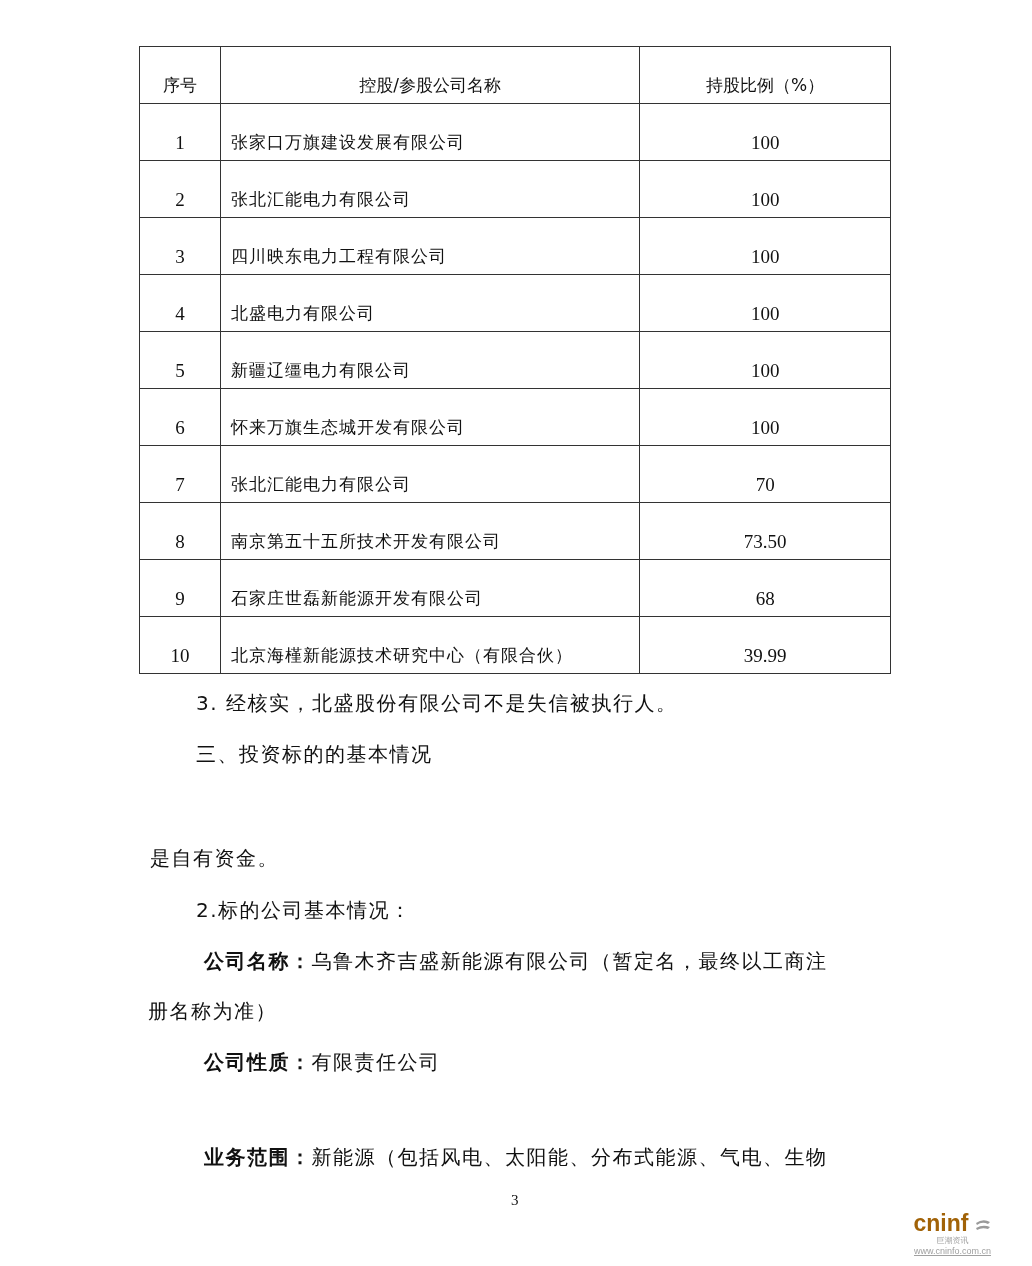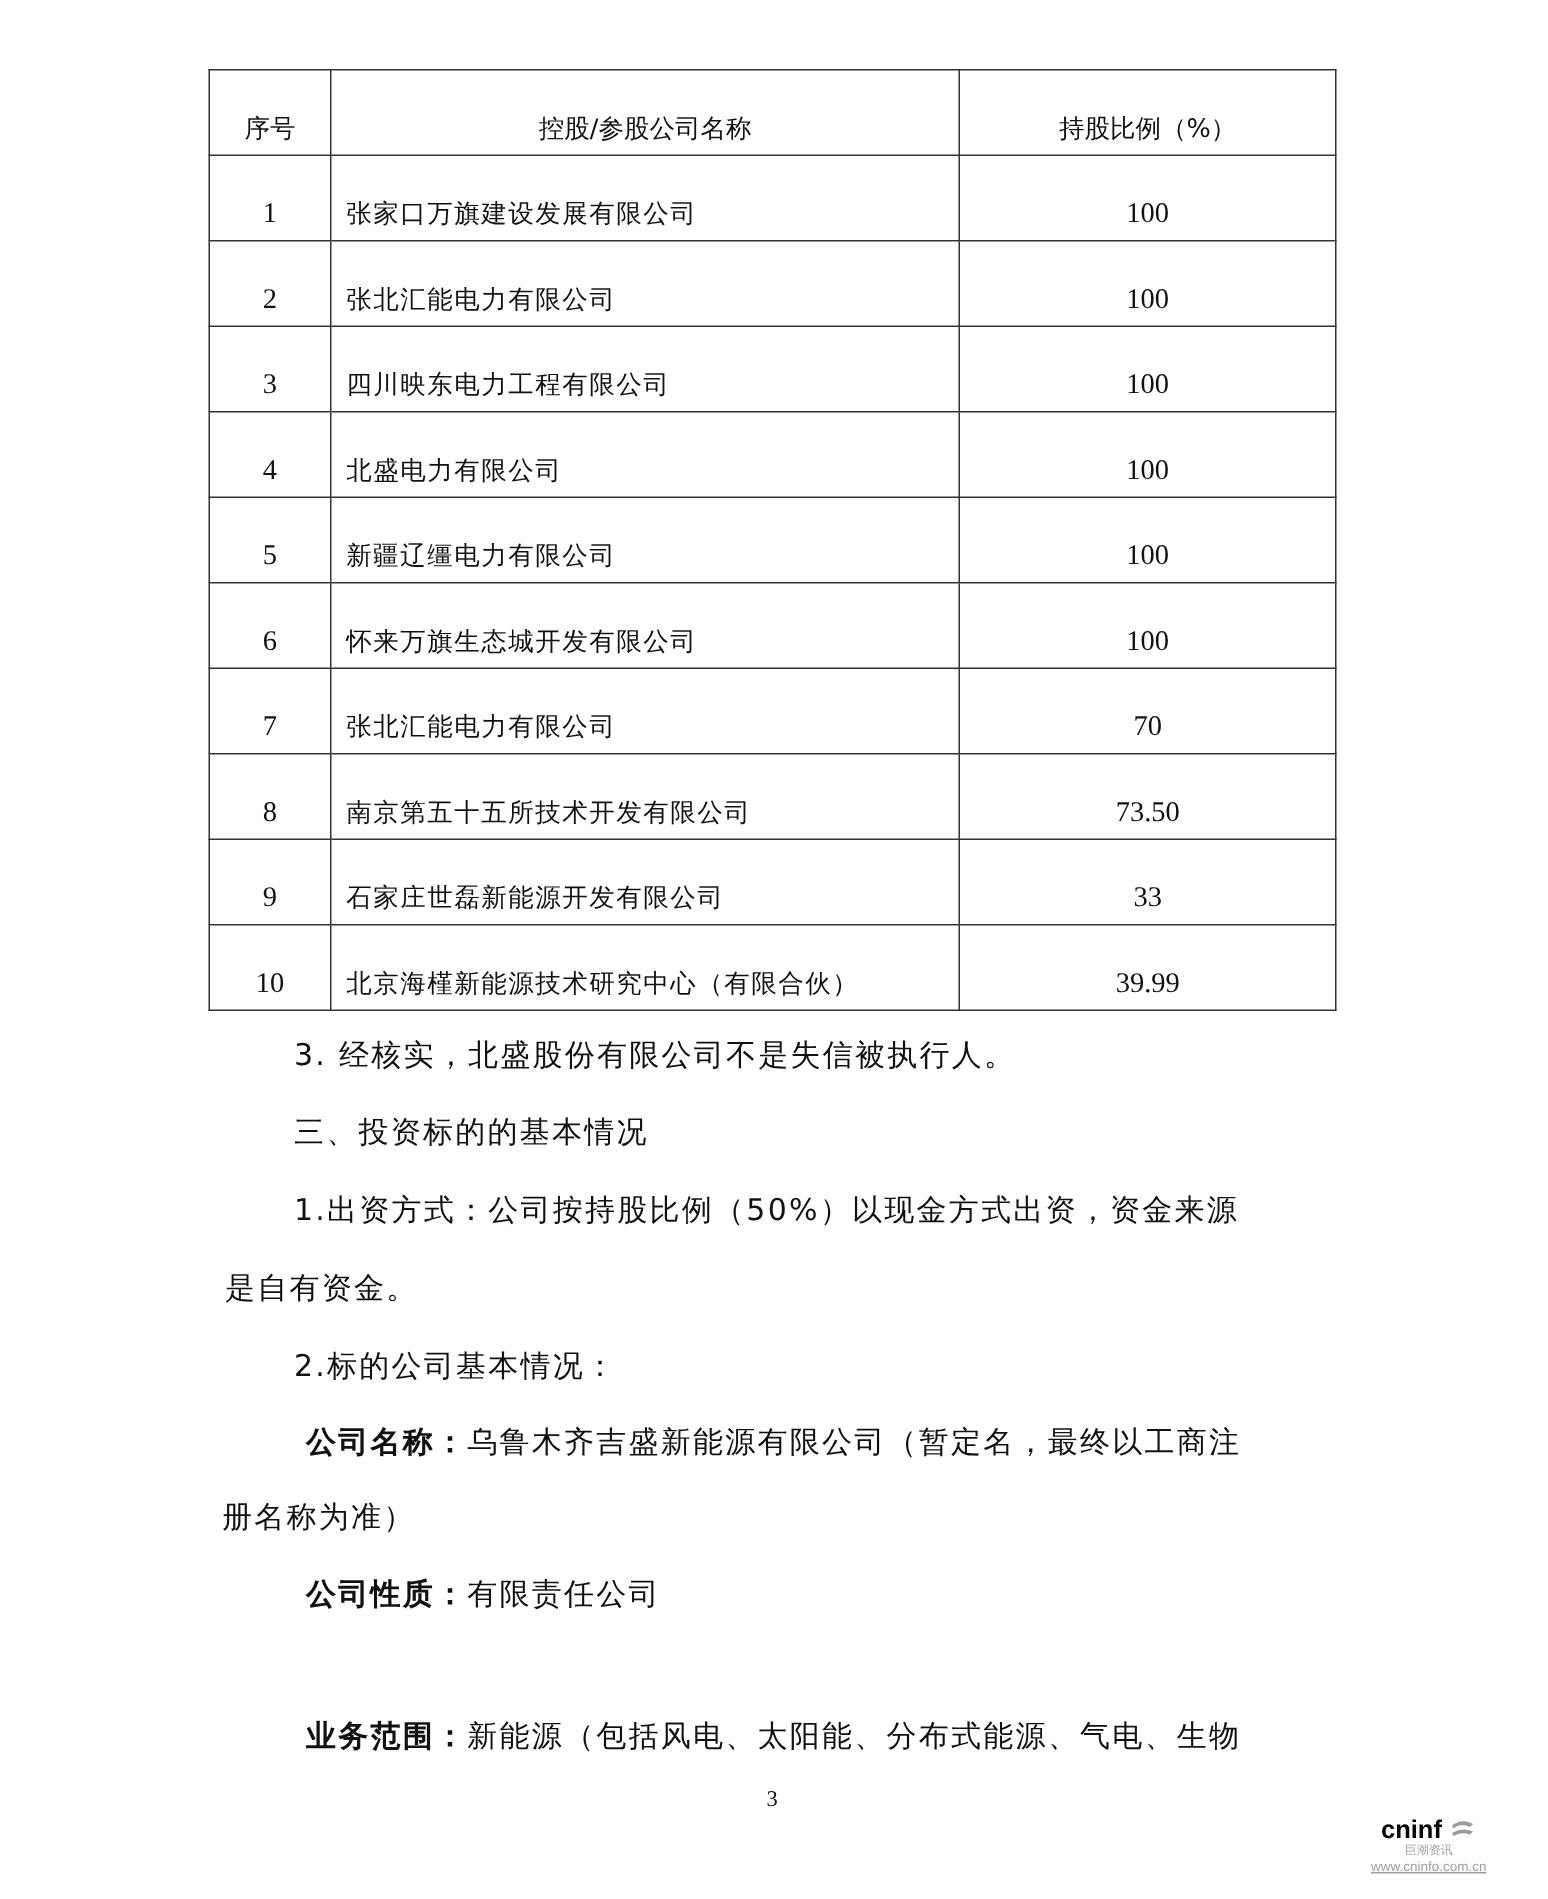--- a/index.html
+++ b/index.html
@@ -25,21 +25,21 @@
   .num { text-align: center; font-family: "Liberation Serif", serif; font-size: 19px; }
   .name { text-align: left; padding-left: 10px !important; letter-spacing: 1px; font-family: "DejaVu Sans", sans-serif; font-size: 17px; }
   th.hdr { text-align: center; font-family: "DejaVu Sans", sans-serif; font-size: 17px; vertical-align: middle; padding-bottom: 0; }
   .para {
     position: absolute; font-size: 20px; letter-spacing: 1.5px;
     font-family: "DejaVu Sans", sans-serif; white-space: nowrap;
   }
   .bold { font-weight: bold; }
   .pagenum { position: absolute; left: 511px; top: 1192px; font-size: 15px; font-family: "Liberation Serif", serif; }
   .logo { position: absolute; left: 905px; top: 1210px; width: 95px; text-align: center; color: #9a9a9a; }
-  .logo .brand { font-family: "Liberation Sans", sans-serif; font-weight: bold; font-size: 17px; letter-spacing: 0; color: #000000; }
+  .logo .brand { font-family: "Liberation Sans", sans-serif; font-weight: bold; font-size: 23px; letter-spacing: 0; color: #a16207; }
   .logo .cn { font-family: "DejaVu Sans", sans-serif; font-size: 8px; color: #a0a0a0; margin-top: -2px; }
   .logo .url { font-family: "Liberation Sans", sans-serif; font-size: 9px; color: #a0a0a0; text-decoration: underline; }
   .swirl { display: inline-block; width: 18px; height: 14px; vertical-align: -2px; }
 </style>
 </head>
 <body>
 
 <div class="page">
 
   <table class="holdings">
@@ -92,33 +92,32 @@
           <td class="num">70</td>
         </tr>
       <tr>
           <td class="num">8</td>
           <td class="name">南京第五十五所技术开发有限公司</td>
           <td class="num">73.50</td>
         </tr>
       <tr>
           <td class="num">9</td>
           <td class="name">石家庄世磊新能源开发有限公司</td>
-          <td class="num">33</td>
+          <td class="num">68</td>
         </tr>
       <tr>
           <td class="num">10</td>
           <td class="name">北京海槿新能源技术研究中心（有限合伙）</td>
           <td class="num">39.99</td>
         </tr>
     </tbody>
   </table>
 
   <div class="para" style="left:196px; top:690px;">3. 经核实，北盛股份有限公司不是失信被执行人。</div>
   <div class="para" style="left:196px; top:741px;">三、投资标的的基本情况</div>
-  <div class="para" style="left:196px; top:793px;">1.出资方式：公司按持股比例（50%）以现金方式出资，资金来源</div>
   <div class="para" style="left:150px; top:845px;">是自有资金。</div>
   <div class="para" style="left:196px; top:897px;">2.标的公司基本情况：</div>
 
   <div class="para" style="left:204px; top:948px;">
     <span class="bold">公司名称：</span><span>乌鲁木齐吉盛新能源有限公司（暂定名，最终以工商注</span>
   </div>
   <div class="para" style="left:148px; top:998px;">册名称为准）</div>
 
   <div class="para" style="left:204px; top:1049px;">
     <span class="bold">公司性质：</span><span>有限责任公司</span>

